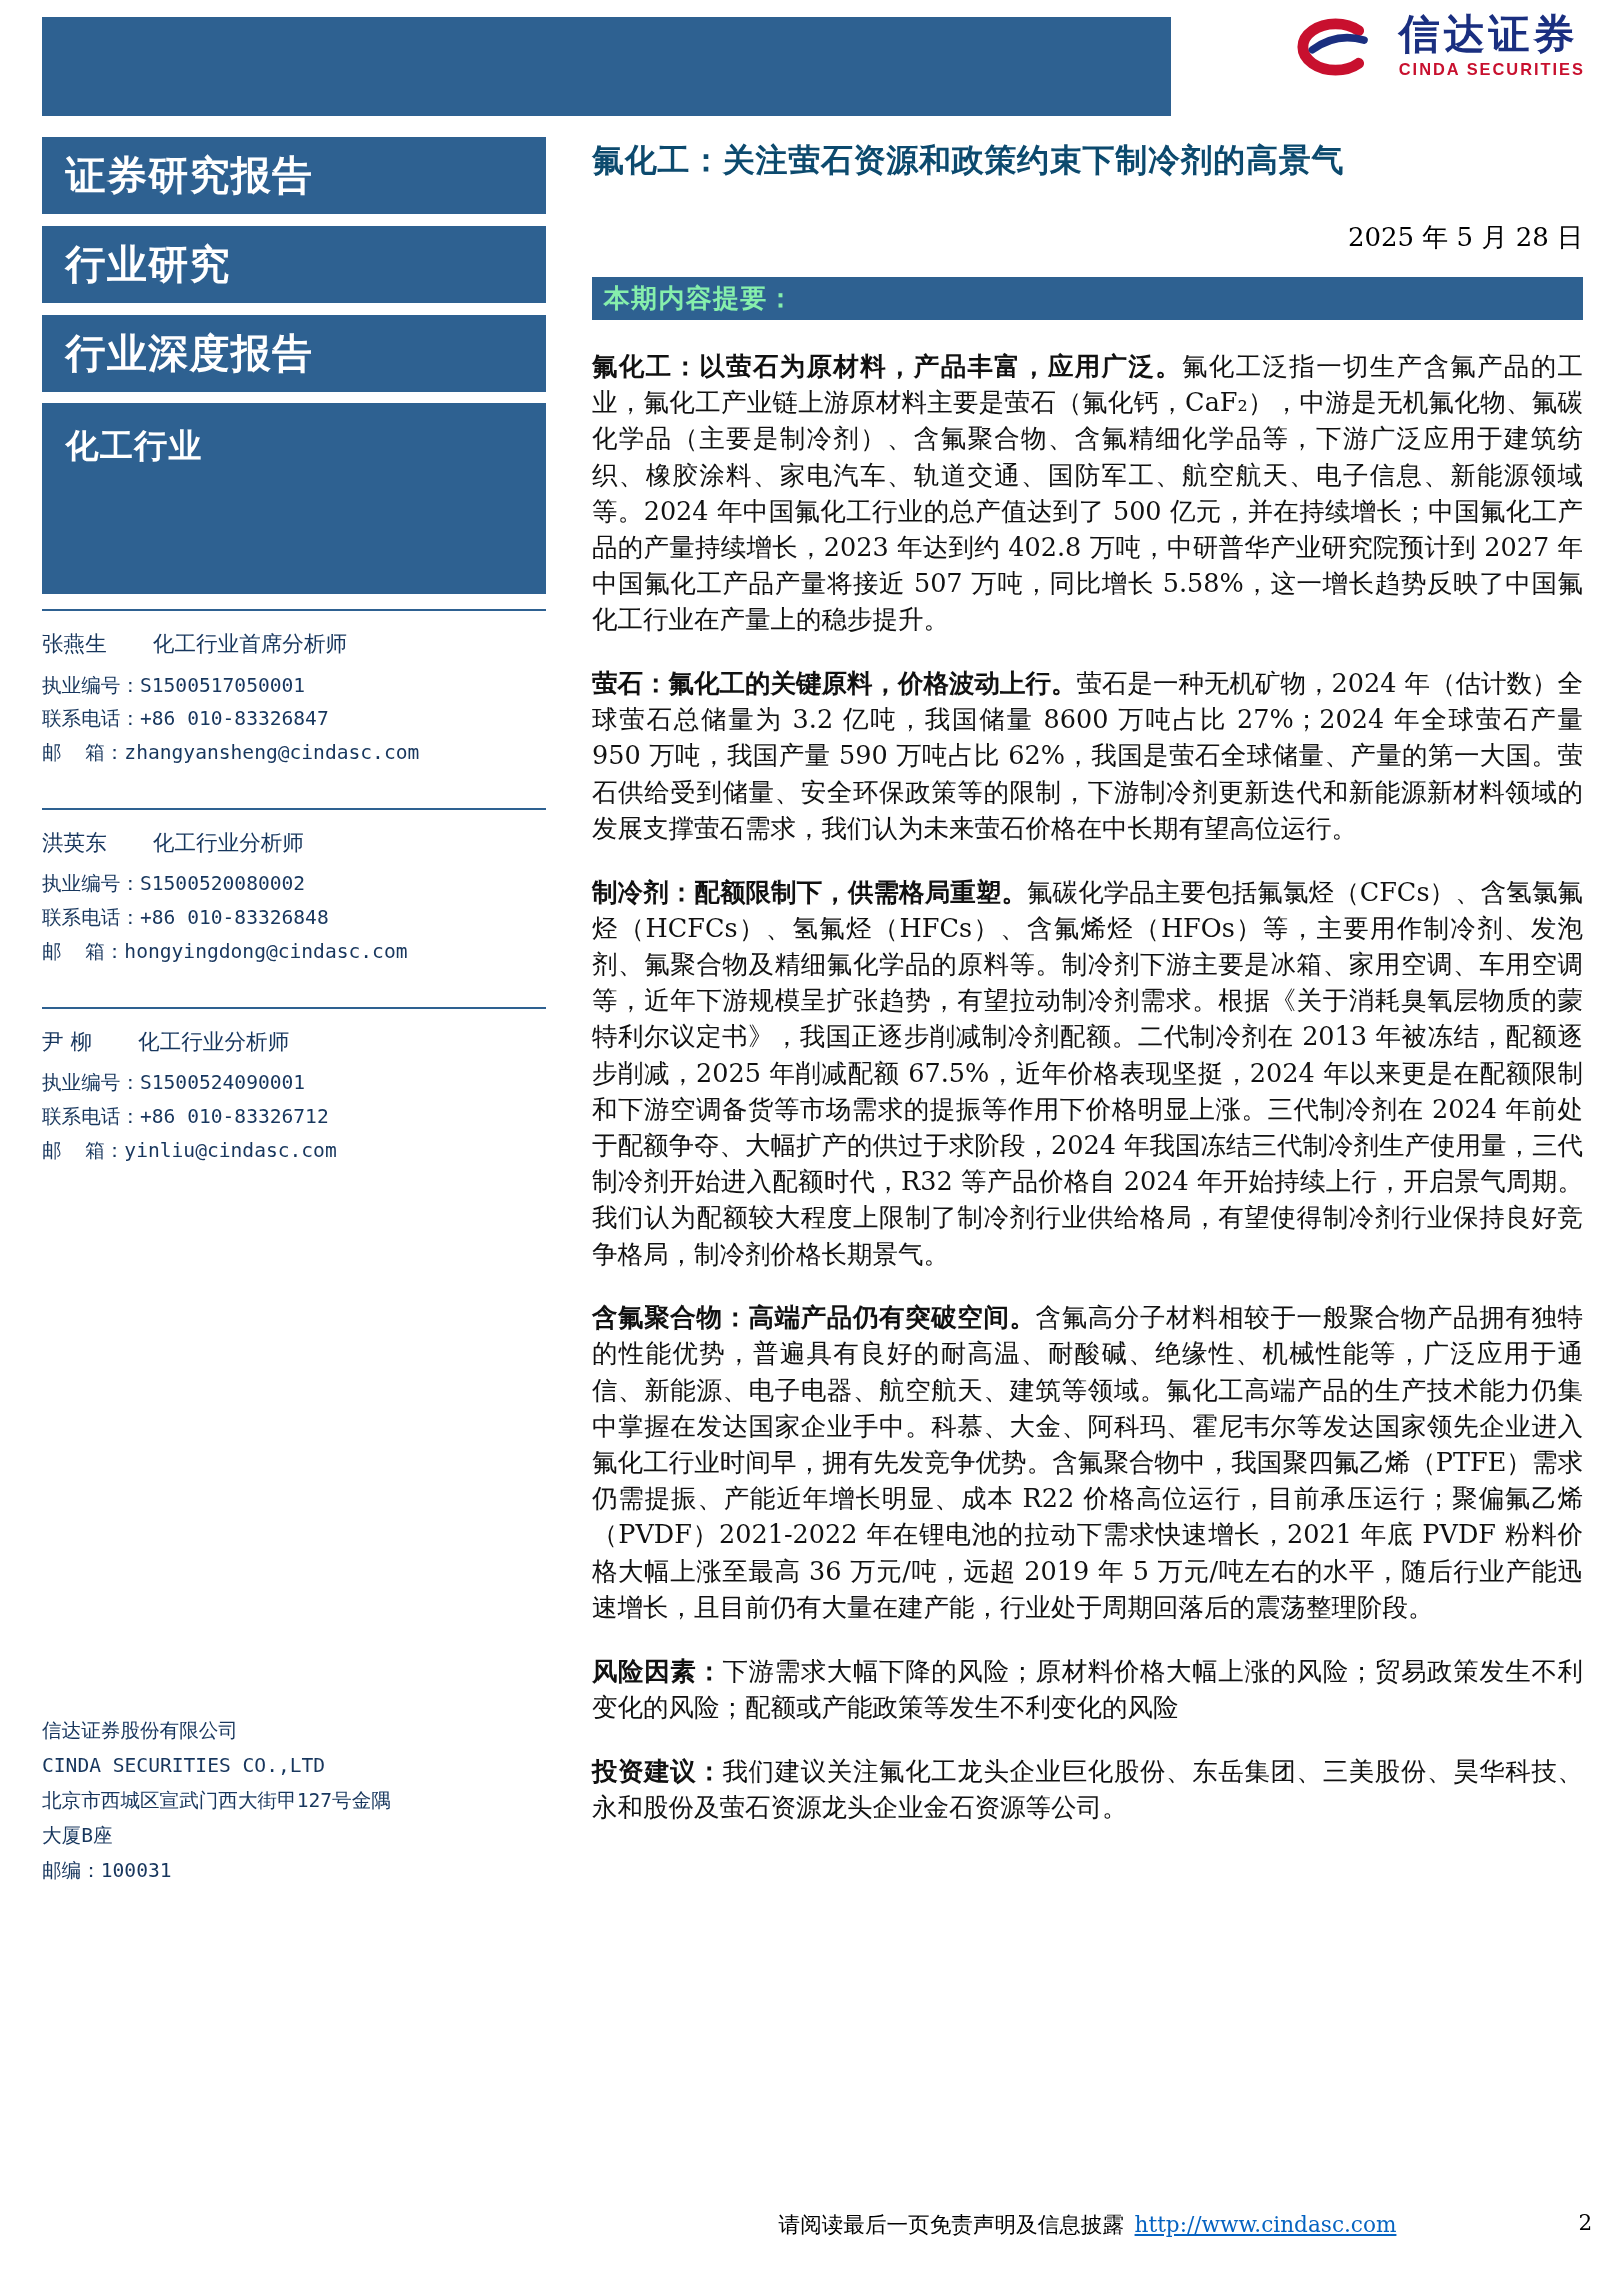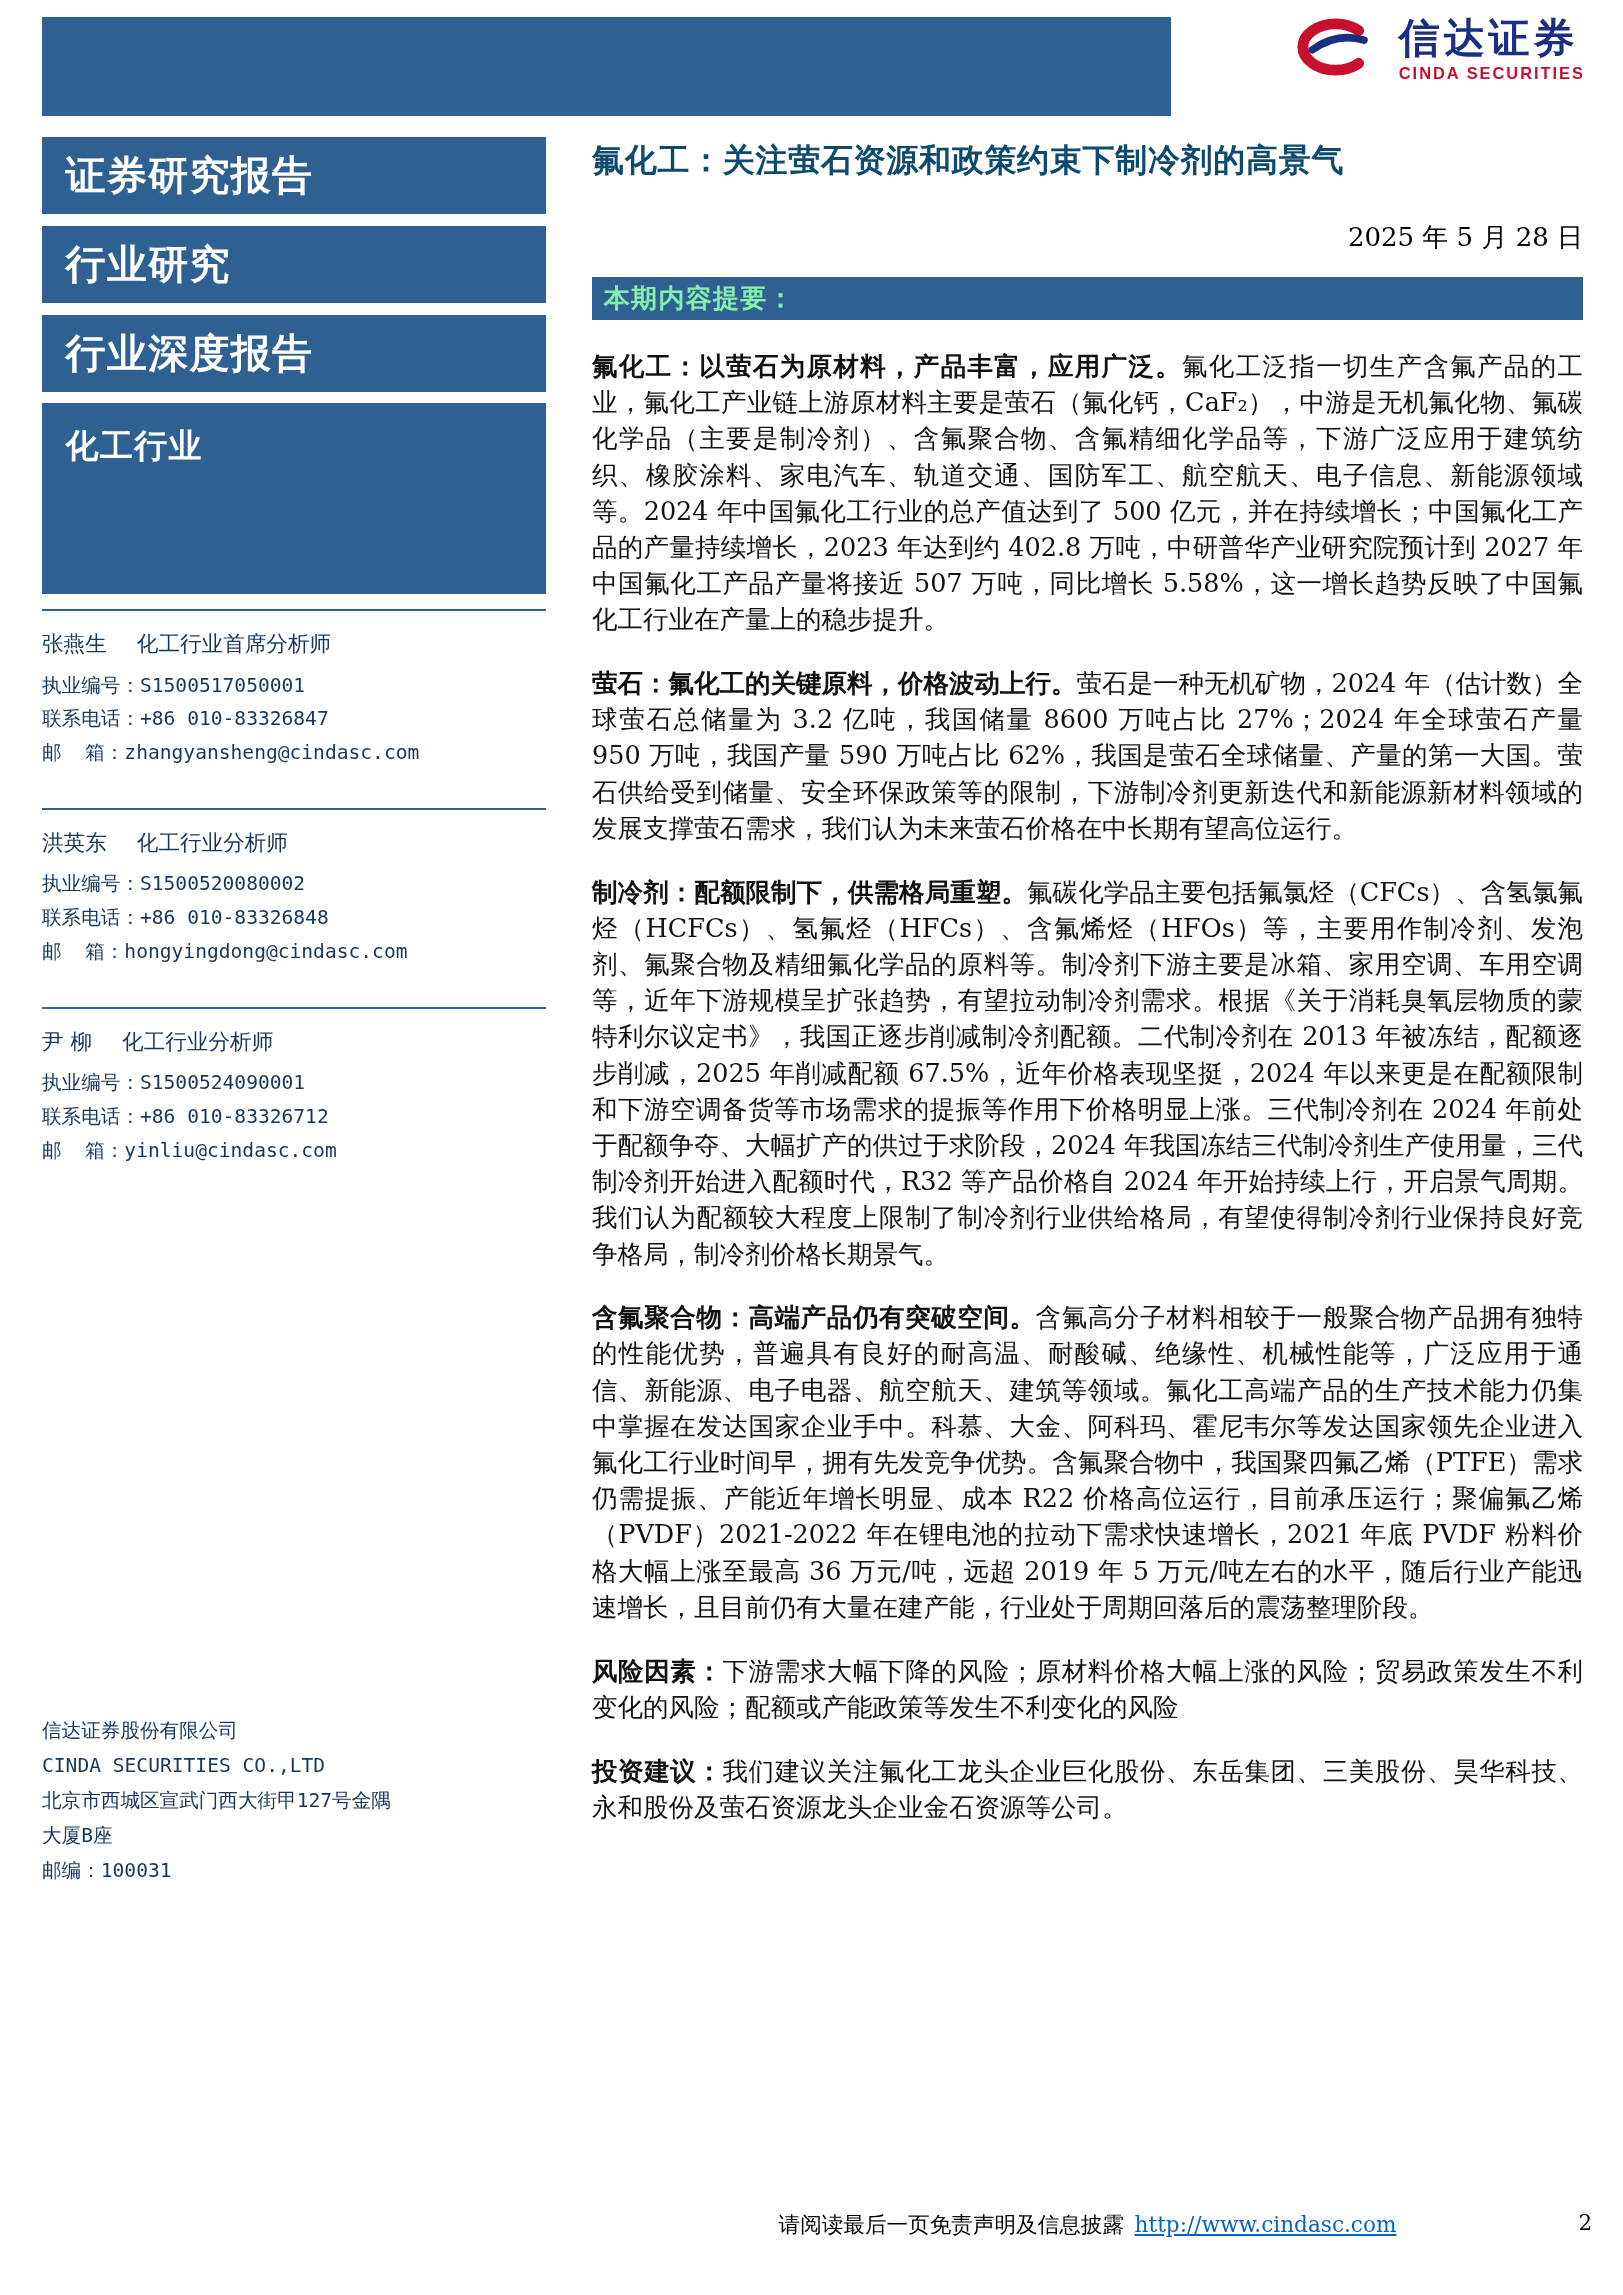--- a/index.html
+++ b/index.html
@@ -20,21 +20,21 @@
     margin:0 auto;
   }
   
   .topbar{
     position:absolute;left:42px;top:17px;
     width:1129px;height:99px;
     background:var(--bar-blue);
   }
   .logo{
     position:absolute;right:38px;top:13px;
-    display:flex;align-items:flex-end;gap:24px;
+    display:flex;align-items:flex-start;gap:24px;
   }
   .logo-mark{flex:0 0 auto;}
   .logo-text{display:flex;flex-direction:column;align-items:flex-start;}
   .logo-cn{
     font-family:"Liberation Sans",sans-serif;font-weight:bold;
     font-size:41px;color:var(--logo-navy);letter-spacing:3.9px;line-height:1.05;
   }
   .logo-en{
     font-family:"Liberation Sans",sans-serif;font-weight:bold;
     font-size:16.4px;color:var(--logo-red);letter-spacing:2px;margin-top:3.9px;
@@ -52,21 +52,21 @@
   }
   .sbox.tall{
     height:191px;align-items:flex-start;padding-top:21px;font-size:33px;
   }
   .analyst{
     border-top:2px solid var(--bar-blue);
     margin-top:38px;padding-top:18.3px;color:var(--navy);
   }
   .analyst.first{margin-top:14.4px;}
   .a-name{
-    font-size:21.6px;display:flex;gap:30px;margin-bottom:10.5px;
+    font-size:21.6px;display:flex;gap:46px;margin-bottom:10.5px;
     font-family:"DejaVu Serif",serif;
   }
   .a-line{
     font-family:"DejaVu Sans Mono",monospace;
     font-size:19.6px;line-height:1.72;white-space:pre;
   }
   .company{
     position:absolute;left:0;top:1577px;color:var(--navy);
     font-family:"DejaVu Sans Mono",monospace;
     font-size:19.6px;line-height:1.78;

